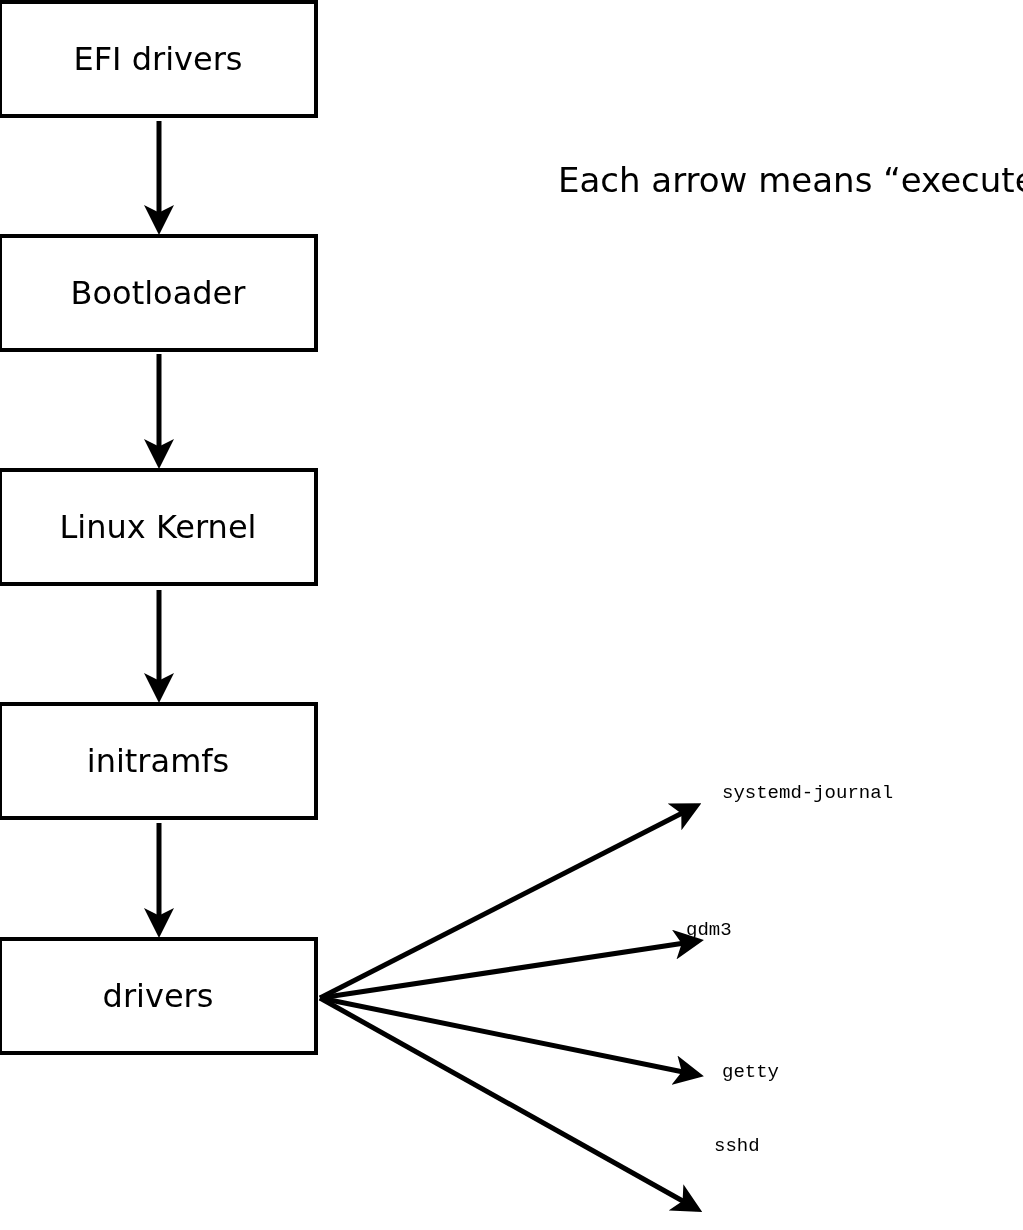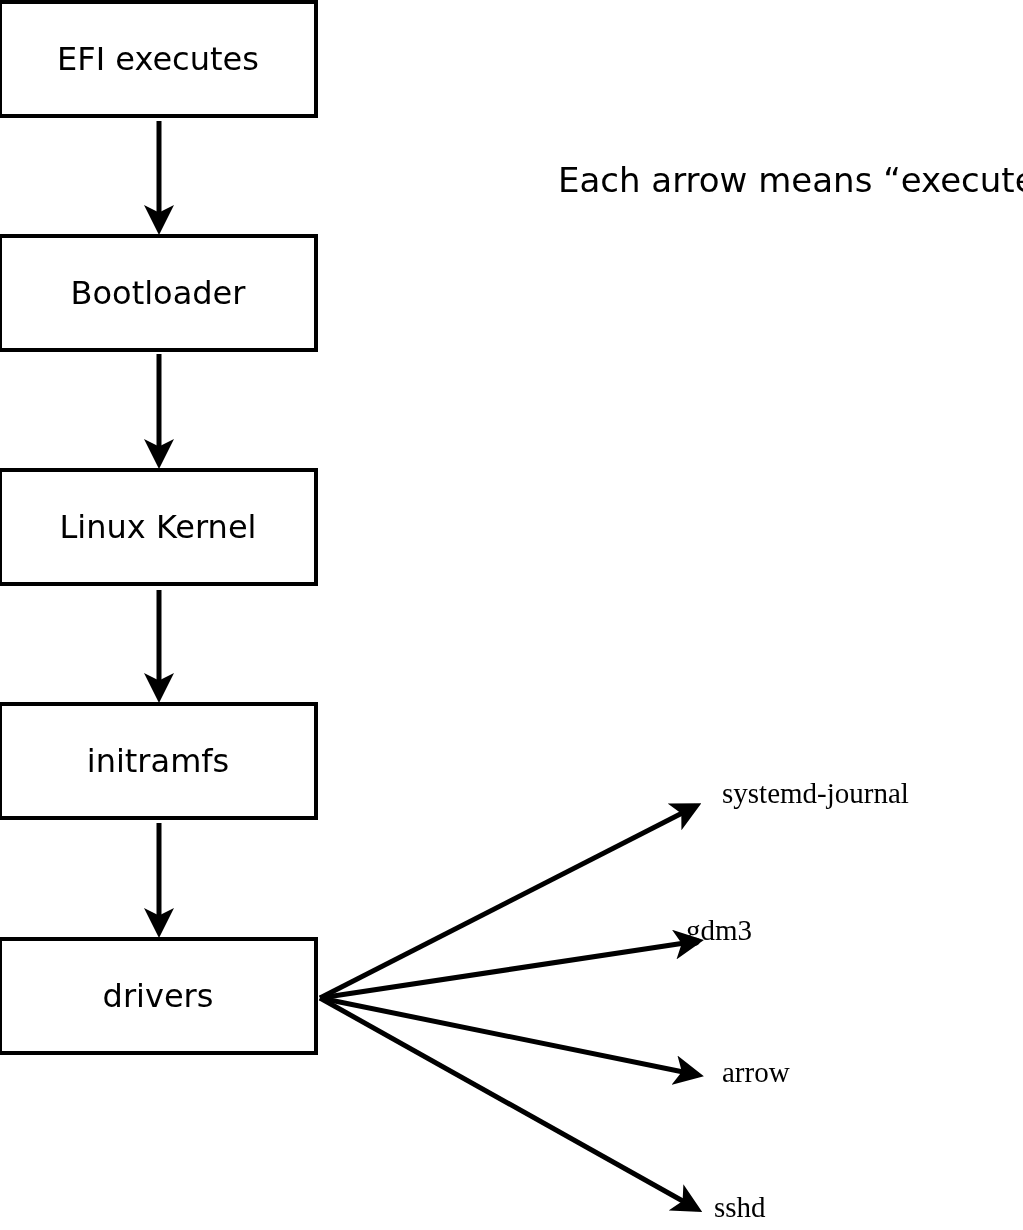--- a/index.html
+++ b/index.html
@@ -33,22 +33,22 @@
     box-sizing: border-box;
     display: flex;
     align-items: center;
     justify-content: center;
     font-size: 32px;
     line-height: 1;
     white-space: nowrap;
   }
   .proc-label {
     position: absolute;
-    font-family: Liberation Serif, serif;
-    font-size: 29px;
+    font-family: Liberation Mono, monospace;
+    font-size: 19px;
     line-height: 36px;
     white-space: nowrap;
   }
   .caption {
     position: absolute;
     left: 558px;
     top: 160px;
     font-size: 34px;
     line-height: 40px;
     white-space: nowrap;
@@ -71,35 +71,35 @@
     <line x1="159" y1="590" x2="159" y2="697" stroke="#000000" stroke-width="5" marker-end="url(#arrowhead)"></line>
     <line x1="159" y1="823" x2="159" y2="932" stroke="#000000" stroke-width="5" marker-end="url(#arrowhead)"></line>
 
     <line x1="320" y1="998" x2="696" y2="806" stroke="#000000" stroke-width="5" marker-end="url(#arrowhead)"></line>
     <line x1="320" y1="998" x2="698" y2="941" stroke="#000000" stroke-width="5" marker-end="url(#arrowhead)"></line>
     <line x1="320" y1="998" x2="698" y2="1075" stroke="#000000" stroke-width="5" marker-end="url(#arrowhead)"></line>
     <line x1="320" y1="998" x2="697" y2="1209" stroke="#000000" stroke-width="5" marker-end="url(#arrowhead)"></line>
   </svg>
 
   <div class="node-box" style="top:0px">
-    <span>EFI executes</span>
+    <span>EFI drivers</span>
   </div>
   <div class="node-box" style="top:234px">
     <span>Bootloader</span>
   </div>
   <div class="node-box" style="top:468px">
     <span>Linux Kernel</span>
   </div>
   <div class="node-box" style="top:702px">
     <span>initramfs</span>
   </div>
   <div class="node-box" style="top:937px">
     <span>drivers</span>
   </div>
 
   <div class="proc-label" style="left:722px; top:775px">systemd-journal</div>
   <div class="proc-label" style="left:686px; top:912px">gdm3</div>
-  <div class="proc-label" style="left:722px; top:1054px">arrow</div>
-  <div class="proc-label" style="left:714px; top:1189px">sshd</div>
+  <div class="proc-label" style="left:722px; top:1054px">getty</div>
+  <div class="proc-label" style="left:714px; top:1128px">sshd</div>
 
   <div class="caption">Each arrow means “executes”.</div>
 
 </div>
 
 </body></html>

